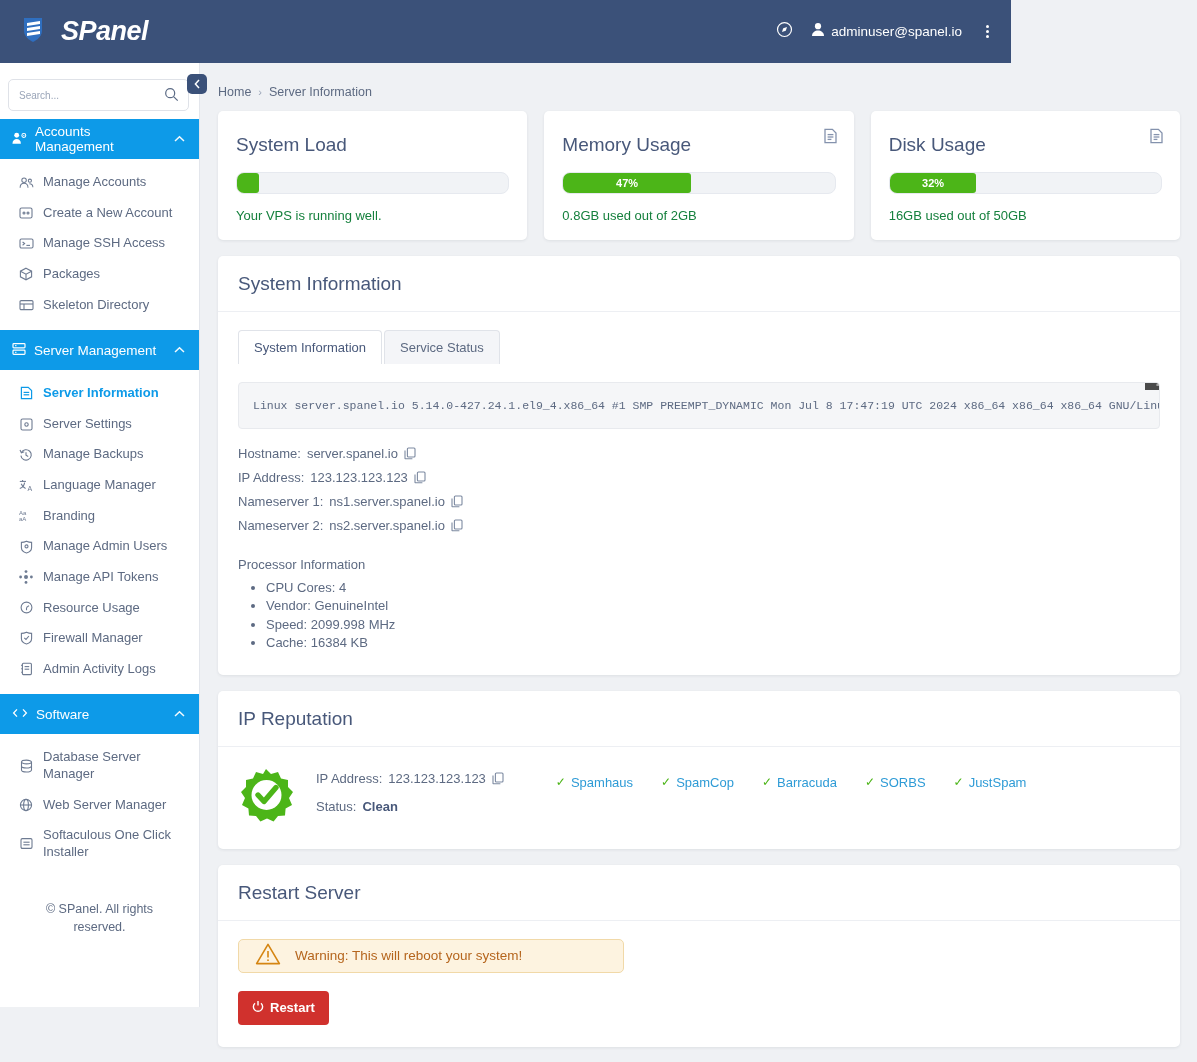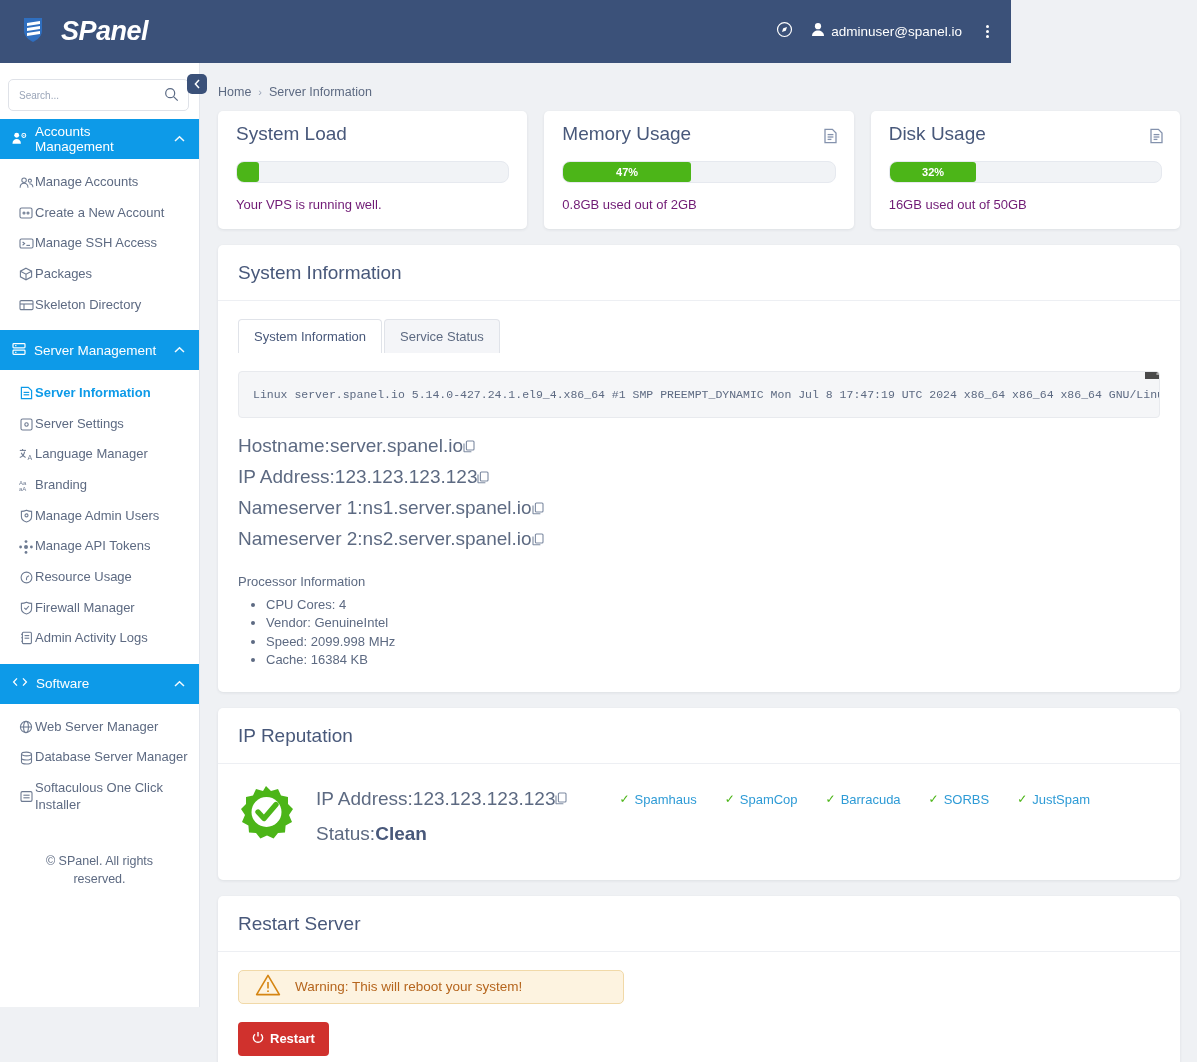--- a/index.html
+++ b/index.html
@@ -60,21 +60,21 @@
     display: flex; align-items: center; gap: 8px;
     padding: 0 14px 0 12px;
     font-size: 13.5px;
     cursor: pointer;
   }
   .nav-section .sec-label { flex: 1; }
   .nav-section .chev { font-size: 11px; opacity: .95; }
 
   .nav-items { padding: 8px 0 10px 0; }
   .nav-item {
-    display: flex; align-items: center; gap: 1px;
+    display: flex; align-items: center; gap: 9px;
     padding: 7px 10px 7px 18px;
     font-size: 13px; color: #5d6a82;
     cursor: pointer; line-height: 1.28;
   }
   .nav-item .ico { width: 16px; flex: none; display: flex; align-items: center; justify-content: center; color: #6e7b92; }
   .nav-item.active { color: #0d9ae8; font-weight: bold; }
   .nav-item.active .ico { color: #0d9ae8; }
   .nav-item .lbl { flex: 1; }
 
   .copyright {
@@ -99,36 +99,36 @@
   }
   .breadcrumb { font-size: 12.5px; color: #5d6a82; margin-bottom: 12px; display: flex; gap: 7px; align-items: center; }
   .breadcrumb .crumb-sep { color: #9aa5b8; font-size: 11px; }
   .breadcrumb a { color: #5d6a82; text-decoration: none; cursor: pointer; }
 
   .card {
     background: #ffffff; border-radius: 5px;
     box-shadow: 0 1px 3px rgba(40,50,70,.09);
   }
   .stats-row { display: flex; gap: 17px; margin-bottom: 16px; }
-  .stat-card { flex: 1; padding: 12px 18px 17px 18px; position: relative; }
+  .stat-card { flex: 1; padding: 23px 18px 17px 18px; position: relative; }
   .stat-title { font-size: 19px; color: #48587a; font-weight: normal; margin-bottom: 16px; }
   .stat-card-ico { position: absolute; right: 16px; top: 17px; color: #8492ad; }
 
   .progress {
     height: 22px; background: #f1f3f6;
     border: 1px solid #e6e9ef; border-radius: 8px;
     overflow: hidden; margin-bottom: 14px;
   }
   .progress .fill {
     height: 100%; background: #4cb518;
     display: flex; align-items: center; justify-content: center;
     color: #fff; font-size: 11px; font-weight: bold;
     border-radius: 3px;
   }
-  .stat-sub { font-size: 13px; color: #701a75; }
+  .stat-sub { font-size: 13px; color: #15803d; }
 
   .panel { margin-bottom: 16px; }
   .panel-head {
     font-size: 19px; color: #48587a;
     padding: 17px 20px 16px 20px;
     border-bottom: 1px solid #edeff3;
   }
   .panel-body { padding: 18px 20px 22px 20px; }
 
   .tabs { display: flex; gap: 2px; margin-bottom: 18px; }
@@ -152,21 +152,21 @@
     white-space: nowrap; overflow: hidden;
     margin-bottom: 17px;
   }
   .expand-ico {
     position: absolute; right: -6px; top: -13px;
     width: 20px; height: 20px; background: #4a4a4a;
     display: flex; align-items: center; justify-content: center;
     color: #fff; font-size: 11px; cursor: pointer;
   }
 
-  .info-line { font-size: 19px; color: #5d6a82; margin-bottom: 9px; display: flex; align-items: center; }
+  .info-line { font-size: 13px; color: #5d6a82; margin-bottom: 9px; display: flex; align-items: center; gap: 6px; }
   .copy-ico { color: #7d8aa1; cursor: pointer; display: inline-flex; }
 
   .proc-title { font-size: 13px; color: #5d6a82; margin: 24px 0 7px 0; }
   .proc-list { list-style: disc; padding-left: 28px; }
   .proc-list li { font-size: 13px; color: #5d6a82; line-height: 1.42; }
 
   
   .rep-body { padding: 16px 20px 22px 20px; display: flex; align-items: flex-start; gap: 22px; }
   .rep-badge { width: 56px; flex: none; padding-top: 4px; }
   .rep-info { padding-top: 8px; }
@@ -349,20 +349,30 @@
       <span class="ico">
         <svg width="13" height="13" viewBox="0 0 13 13" fill="none" stroke="#6e7b92" stroke-width="1.1">
             <rect x="1" y="1" width="11" height="11" rx="1.6"></rect>
             <circle cx="6.5" cy="6.5" r="1.7"></circle>
           </svg>
       </span>
       <span class="lbl">Server Settings</span>
     </div>
     <div class="nav-item">
       <span class="ico">
+        <svg width="14" height="14" viewBox="0 0 14 14" fill="none" stroke="#6e7b92" stroke-width="1.1">
+            <path d="M2.4 4.6 A5.2 5.2 0 1 1 1.9 7.6"></path>
+            <polyline points="1,2 2.4,4.8 5.2,3.8"></polyline>
+            <polyline points="7,4.2 7,7.2 9.2,8.4"></polyline>
+          </svg>
+      </span>
+      <span class="lbl">Manage Backups</span>
+    </div>
+    <div class="nav-item">
+      <span class="ico">
         <svg width="15" height="13" viewBox="0 0 15 13" fill="none" stroke="#6e7b92" stroke-width="1.05">
             <path d="M0.8 2.4 L7 2.4"></path>
             <path d="M3.6 1 L3.6 2.4"></path>
             <path d="M5.6 3.6 C5.2 6.4 3.2 8.6 0.8 9.6"></path>
             <path d="M2.2 4.8 C3.2 7.4 5 9 6.6 9.6"></path>
             <text x="8.4" y="12" font-size="7" fill="#6e7b92" stroke="none" font-family="Liberation Sans">A</text>
           </svg>
       </span>
       <span class="lbl">Language Manager</span>
     </div>
@@ -440,37 +450,37 @@
     <span class="sec-label">Software</span>
     <span class="chev">
       <svg width="11" height="8" viewBox="0 0 11 8">
           <path d="M1 6 L5.5 1.8 L10 6" fill="none" stroke="#fff" stroke-width="1.5"></path>
         </svg>
     </span>
   </div>
   <div class="nav-items">
     <div class="nav-item">
       <span class="ico">
+        <svg width="13" height="14" viewBox="0 0 13 14" fill="none" stroke="#6e7b92" stroke-width="1.1">
+            <ellipse cx="6.5" cy="3" rx="5" ry="1.9"></ellipse>
+            <path d="M1.5 3 L1.5 11 C1.5 12.1 3.7 13 6.5 13 C9.3 13 11.5 12.1 11.5 11 L11.5 3"></path>
+            <path d="M1.5 7 C1.5 8.1 3.7 9 6.5 9 C9.3 9 11.5 8.1 11.5 7"></path>
+          </svg>
+      </span>
+      <span class="lbl">Database Server Manager</span>
+    </div>
+    <div class="nav-item">
+      <span class="ico">
         <svg width="14" height="14" viewBox="0 0 14 14" fill="none" stroke="#6e7b92" stroke-width="1.1">
             <circle cx="7" cy="7" r="5.6"></circle>
             <ellipse cx="7" cy="7" rx="2.4" ry="5.6"></ellipse>
             <line x1="1.5" y1="7" x2="12.5" y2="7"></line>
           </svg>
       </span>
       <span class="lbl">Web Server Manager</span>
-    </div>
-    <div class="nav-item">
-      <span class="ico">
-        <svg width="13" height="14" viewBox="0 0 13 14" fill="none" stroke="#6e7b92" stroke-width="1.1">
-            <ellipse cx="6.5" cy="3" rx="5" ry="1.9"></ellipse>
-            <path d="M1.5 3 L1.5 11 C1.5 12.1 3.7 13 6.5 13 C9.3 13 11.5 12.1 11.5 11 L11.5 3"></path>
-            <path d="M1.5 7 C1.5 8.1 3.7 9 6.5 9 C9.3 9 11.5 8.1 11.5 7"></path>
-          </svg>
-      </span>
-      <span class="lbl">Database Server Manager</span>
     </div>
     <div class="nav-item">
       <span class="ico">
         <svg width="13" height="13" viewBox="0 0 13 13" fill="none" stroke="#6e7b92" stroke-width="1.1">
             <rect x="1" y="1.6" width="11" height="9.8" rx="1.3"></rect>
             <line x1="3.4" y1="5.2" x2="9.6" y2="5.2"></line>
             <line x1="3.4" y1="7.8" x2="9.6" y2="7.8"></line>
           </svg>
       </span>
       <span class="lbl">Softaculous One Click Installer</span>

